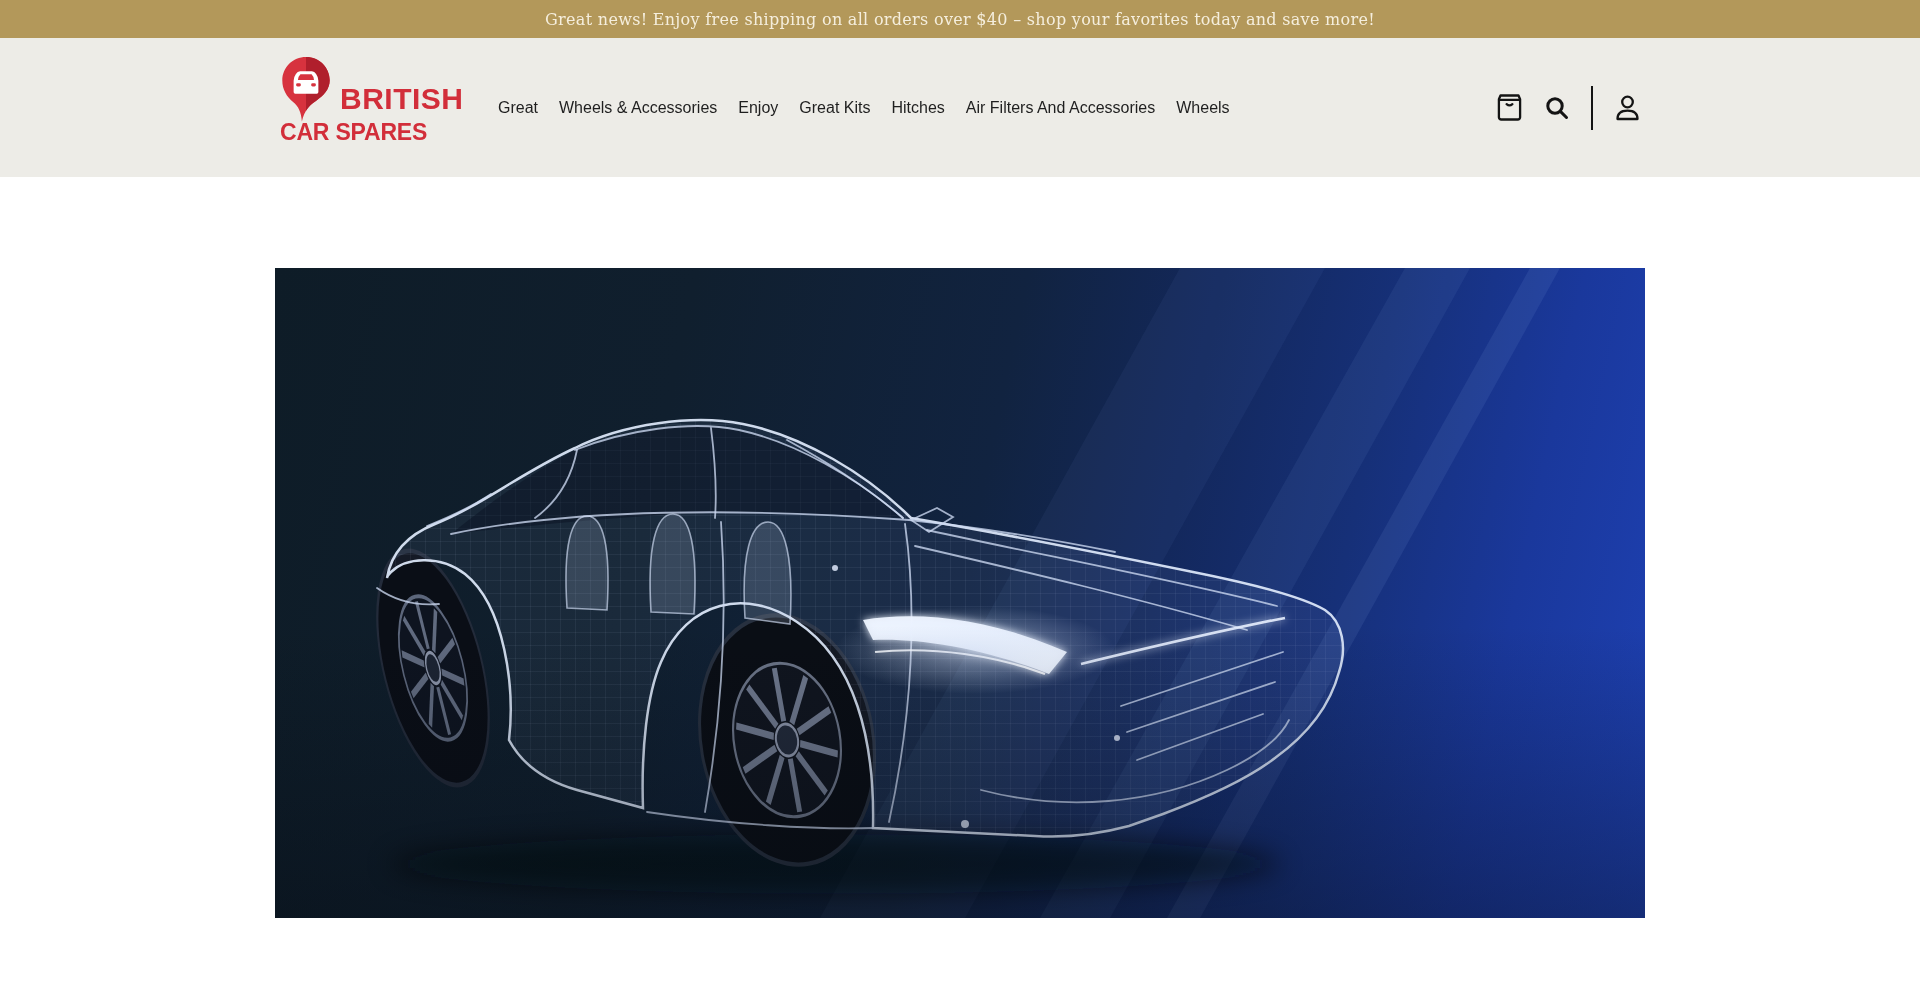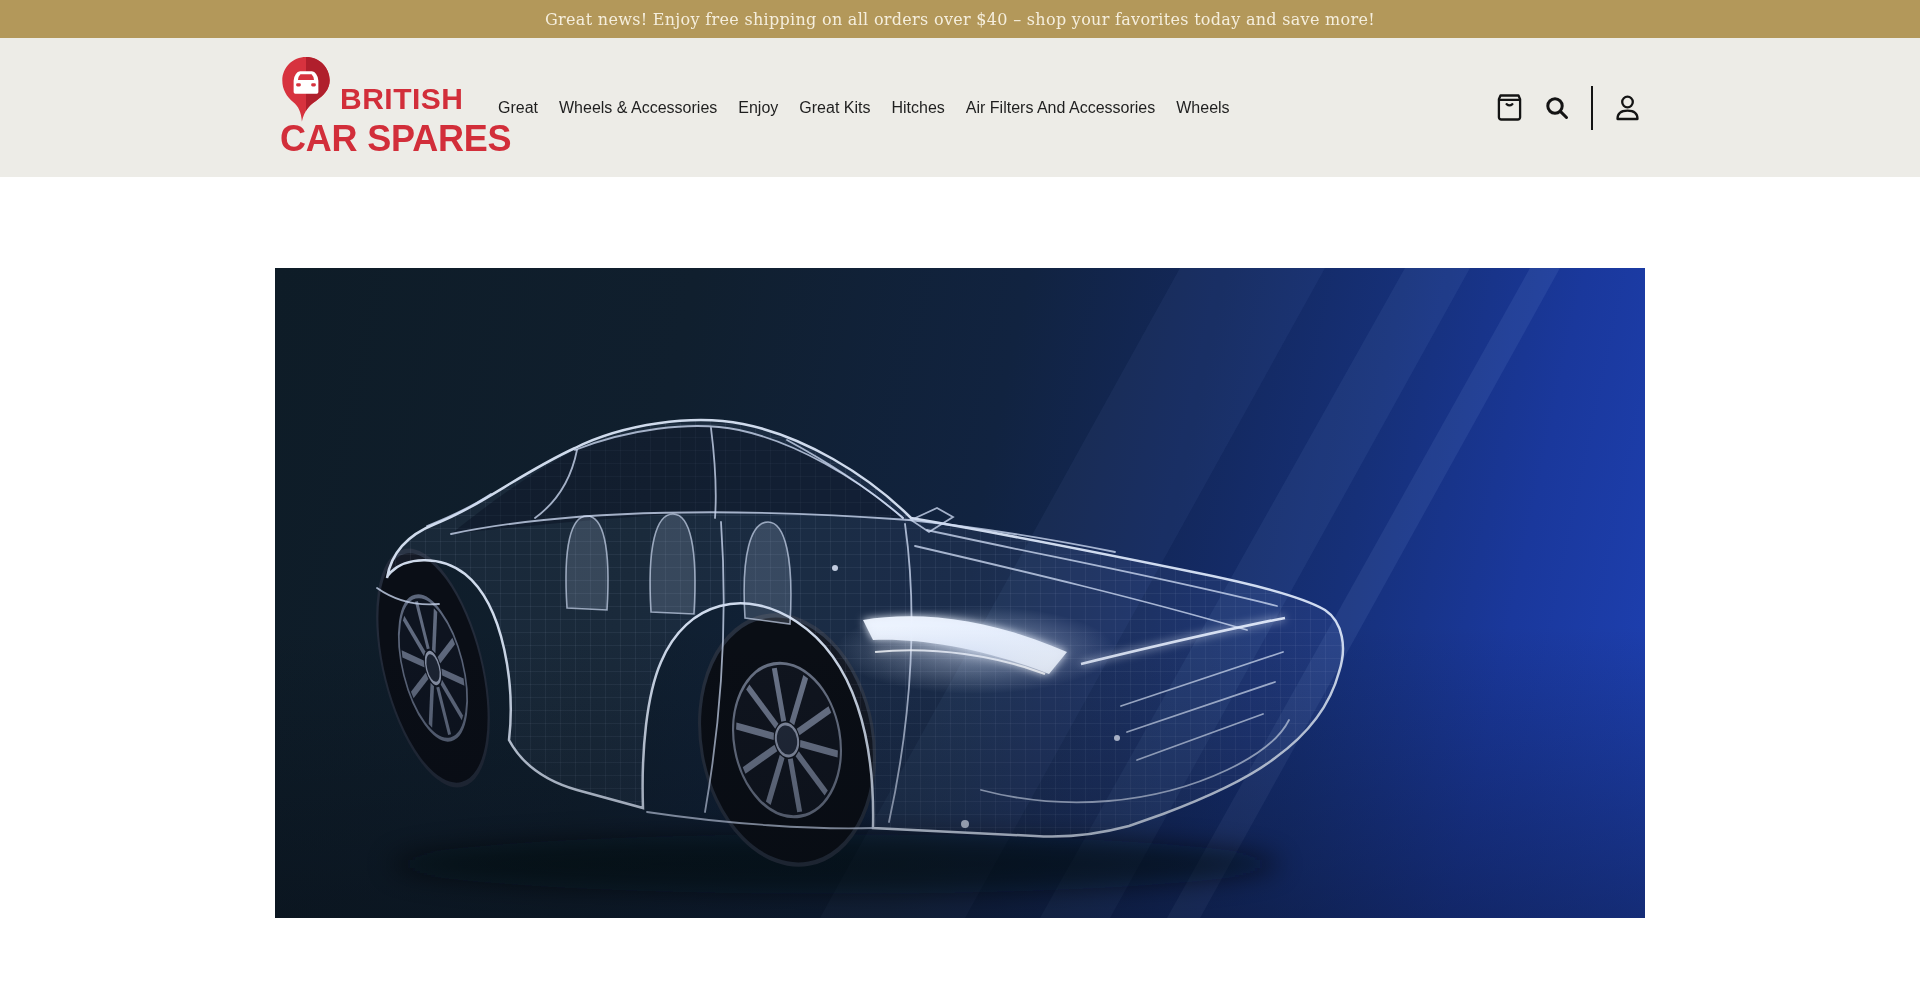--- a/index.html
+++ b/index.html
@@ -38,21 +38,21 @@
     position:relative;width:170px;height:106px;flex:0 0 auto;
     cursor:pointer;
   }
   .logo .pin{position:absolute;left:0;top:1px;width:52px;height:68px;}
   .logo .line1{
     position:absolute;left:60px;top:29px;
     font-size:30px;font-weight:bold;color:var(--logo-red);letter-spacing:.5px;line-height:1;
   }
   .logo .line2{
     position:absolute;left:0px;top:66px;
-    font-size:36px;font-weight:bold;color:var(--logo-red);letter-spacing:-.2px;line-height:1;white-space:nowrap;
+    font-size:23px;font-weight:bold;color:var(--logo-red);letter-spacing:-.2px;line-height:1;white-space:nowrap;
   }
 
   nav.main-nav{display:flex;align-items:center;gap:21px;margin-left:48px;}
   nav.main-nav a{
     font-size:16px;color:var(--nav-fg);text-decoration:none;white-space:nowrap;
     cursor:pointer;
   }
 
   .header-actions{margin-left:auto;display:flex;align-items:center;}
   .header-actions .icon-btn{

